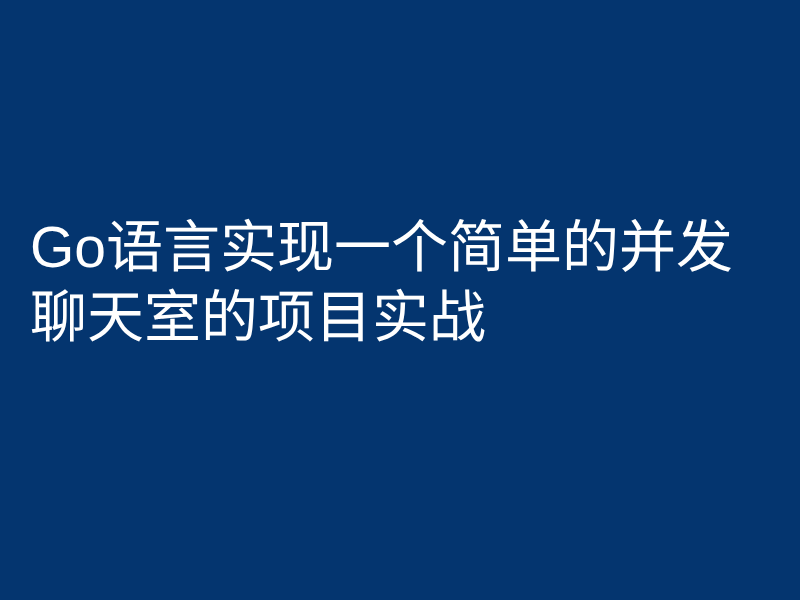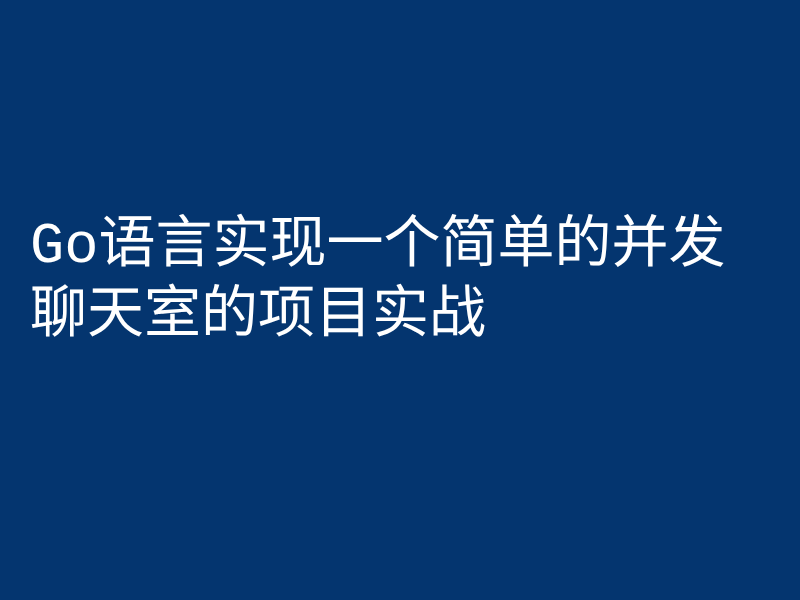--- a/index.html
+++ b/index.html
@@ -30,21 +30,21 @@
     position: absolute;
     left: 30px;
     top: 212px;
     width: 752px;
   }
 
   .slide-title {
     margin: 0;
     padding: 0;
     color: #ffffff;
-    font-family: Liberation Mono, monospace;
+    font-family: Liberation Sans, sans-serif;
     font-size: 57px;
     font-weight: 400;
     line-height: 70px;
     letter-spacing: 0px;
     text-align: left;
     word-break: break-all;
     white-space: normal;
     -webkit-font-smoothing: antialiased;
   }
 </style>

